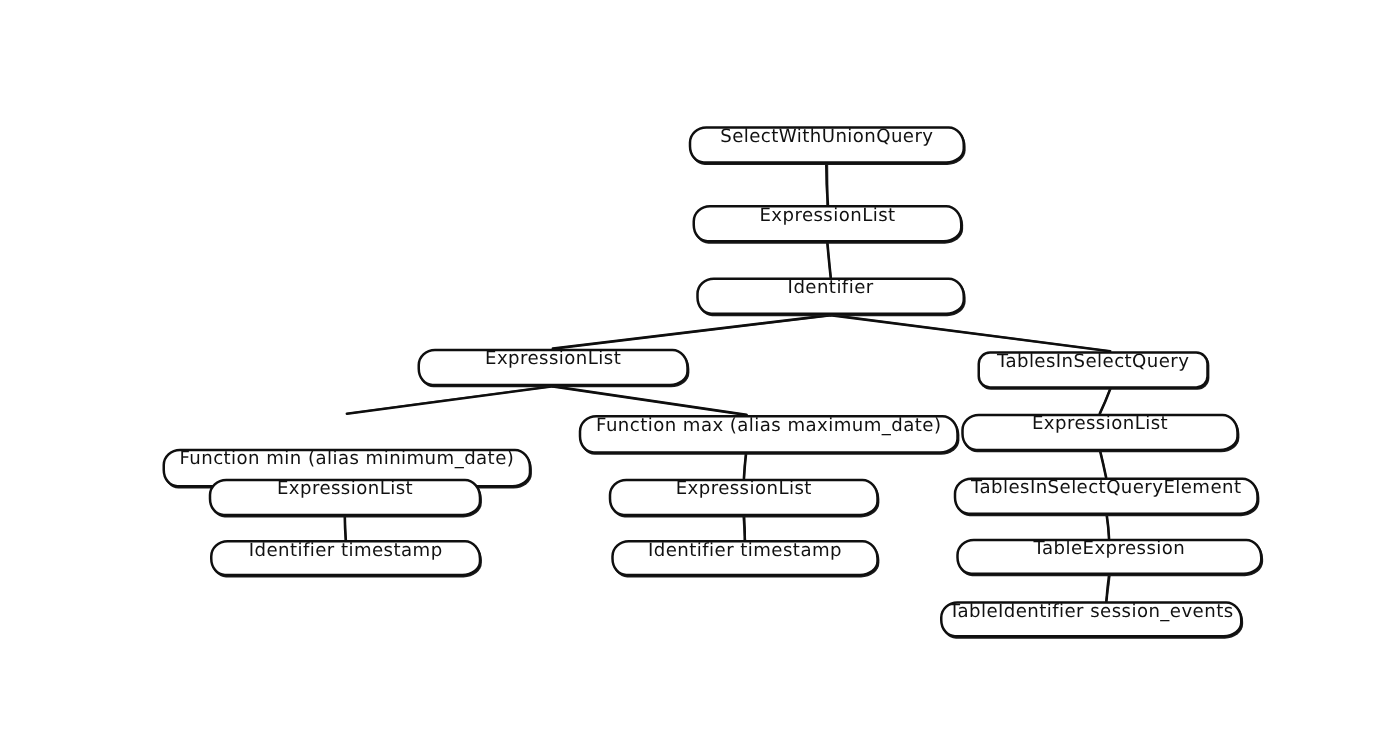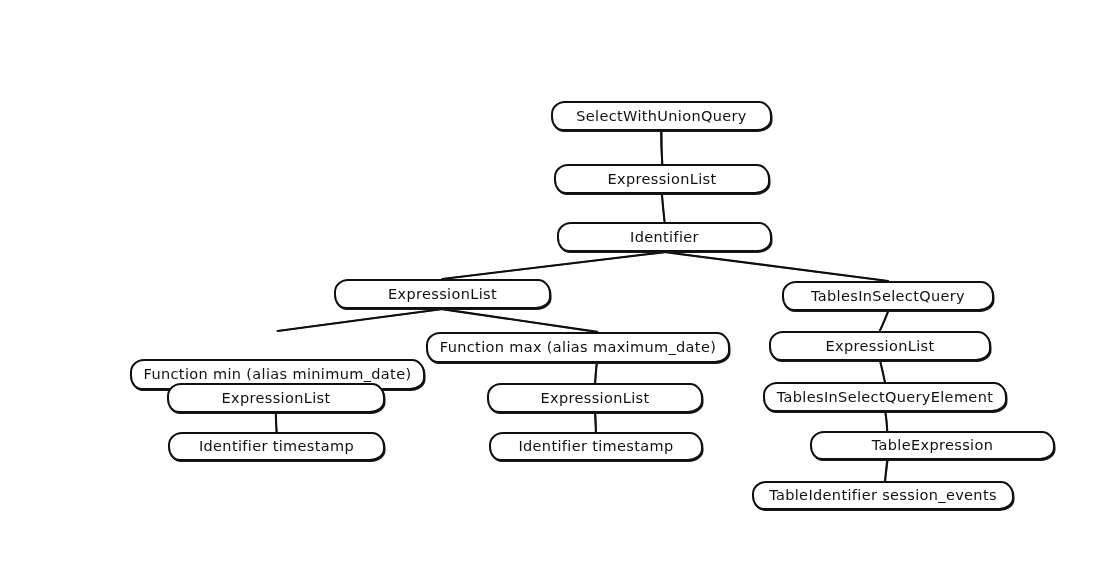--- a/index.html
+++ b/index.html
@@ -24,21 +24,21 @@
     height: 587px;
     pointer-events: none;
   }
   .node {
     position: absolute;
     box-sizing: border-box;
     background: #ffffff;
     border: 2.2px solid #0f0f0f;
     border-radius: 14px 13px 15px 12px / 13px 15px 12px 14px;
     display: flex;
-    align-items: center;
+    align-items: flex-start;
     justify-content: center;
     color: #111111;
     white-space: nowrap;
     z-index: 2;
     box-shadow: 0.8px 1.2px 0 -0.3px #1a1a1a;
   }
   .node .label {
     font-size: 14.5px;
     letter-spacing: 0.35px;
     line-height: 1;
@@ -85,47 +85,47 @@
       </div>
       <div class="node" style="left: 554px; top: 164px; width: 216px; height: 30px;">
         <span class="label">ExpressionList</span>
       </div>
       <div class="node" style="left: 557px; top: 222px; width: 215px; height: 30px;">
         <span class="label">Identifier</span>
       </div>
       <div class="node" style="left: 334px; top: 279px; width: 217px; height: 30px;">
         <span class="label">ExpressionList</span>
       </div>
-      <div class="node" style="left: 782px; top: 281px; width: 212px; height: 30px;">
+      <div class="node" style="left: 782px; top: 281px; width: 185px; height: 30px; border-radius: 10px;">
         <span class="label">TablesInSelectQuery</span>
       </div>
       <div class="node" style="left: 130px; top: 331px; width: 295px; height: 31px; margin-top: 28px;">
         <span class="label">Function min (alias minimum_date)</span>
       </div>
-      <div class="node" style="left: 426px; top: 332px; width: 304px; height: 31px;">
+      <div class="node" style="left: 463px; top: 332px; width: 304px; height: 31px;">
         <span class="label">Function max (alias maximum_date)</span>
       </div>
       <div class="node" style="left: 769px; top: 331px; width: 222px; height: 30px;">
         <span class="label">ExpressionList</span>
       </div>
       <div class="node" style="left: 167px; top: 383px; width: 218px; height: 30px;">
         <span class="label">ExpressionList</span>
       </div>
       <div class="node" style="left: 487px; top: 383px; width: 216px; height: 30px;">
         <span class="label">ExpressionList</span>
       </div>
       <div class="node" style="left: 763px; top: 382px; width: 244px; height: 30px;">
         <span class="label">TablesInSelectQueryElement</span>
       </div>
       <div class="node" style="left: 168px; top: 432px; width: 217px; height: 29px;">
         <span class="label">Identifier timestamp</span>
       </div>
       <div class="node" style="left: 489px; top: 432px; width: 214px; height: 29px;">
         <span class="label">Identifier timestamp</span>
       </div>
-      <div class="node" style="left: 765px; top: 431px; width: 245px; height: 29px; margin-left: 45px;">
+      <div class="node" style="left: 765px; top: 431px; width: 245px; height: 29px;">
         <span class="label">TableExpression</span>
       </div>
-      <div class="node" style="left: 752px; top: 481px; width: 262px; height: 29px;">
+      <div class="node" style="left: 752px; top: 481px; width: 242px; height: 29px;">
         <span class="label">TableIdentifier session_events</span>
       </div>
     </div>
 </div>
 
 </body></html>

